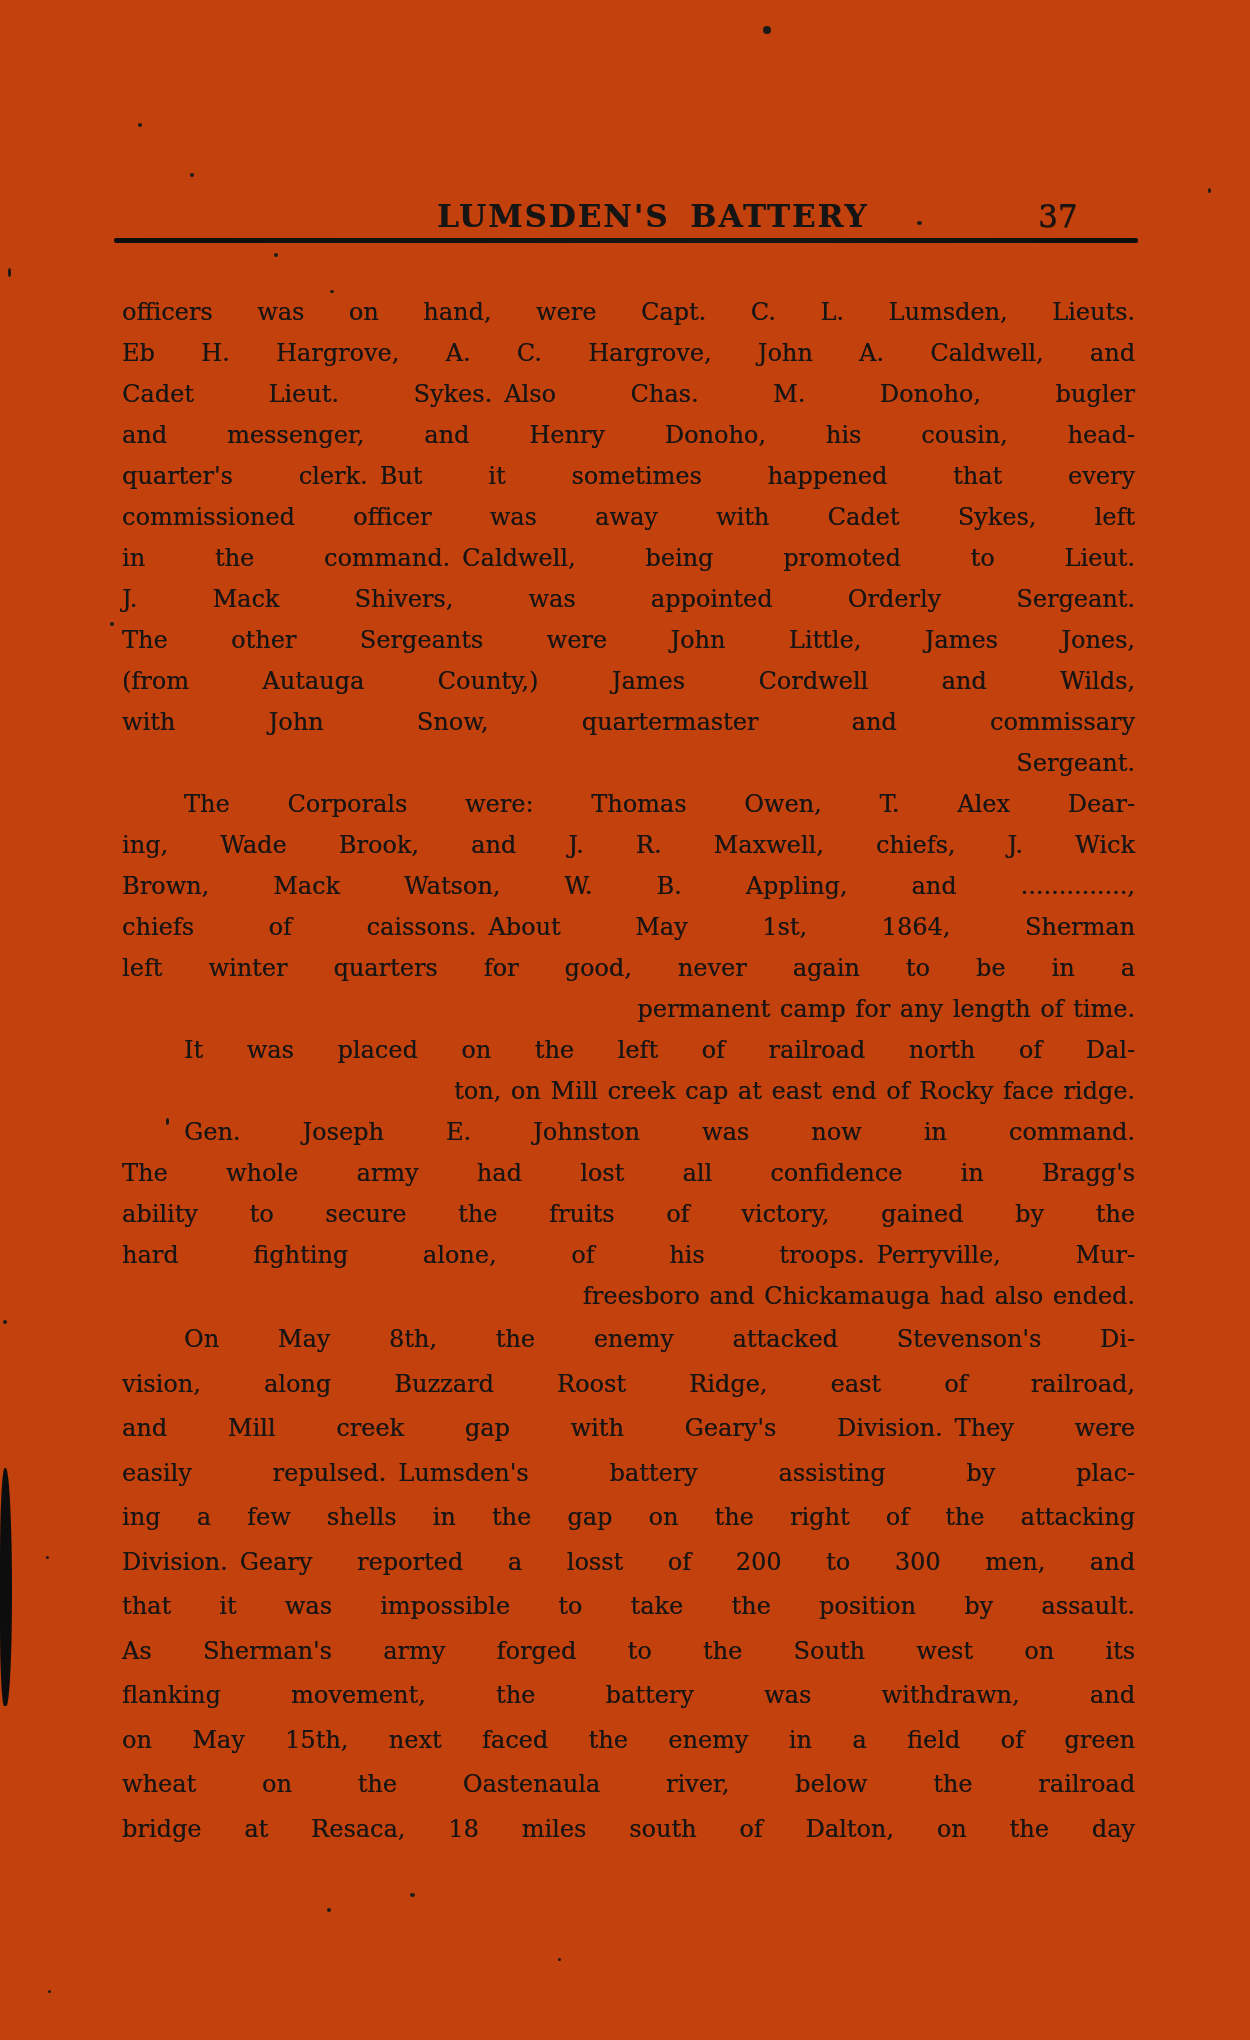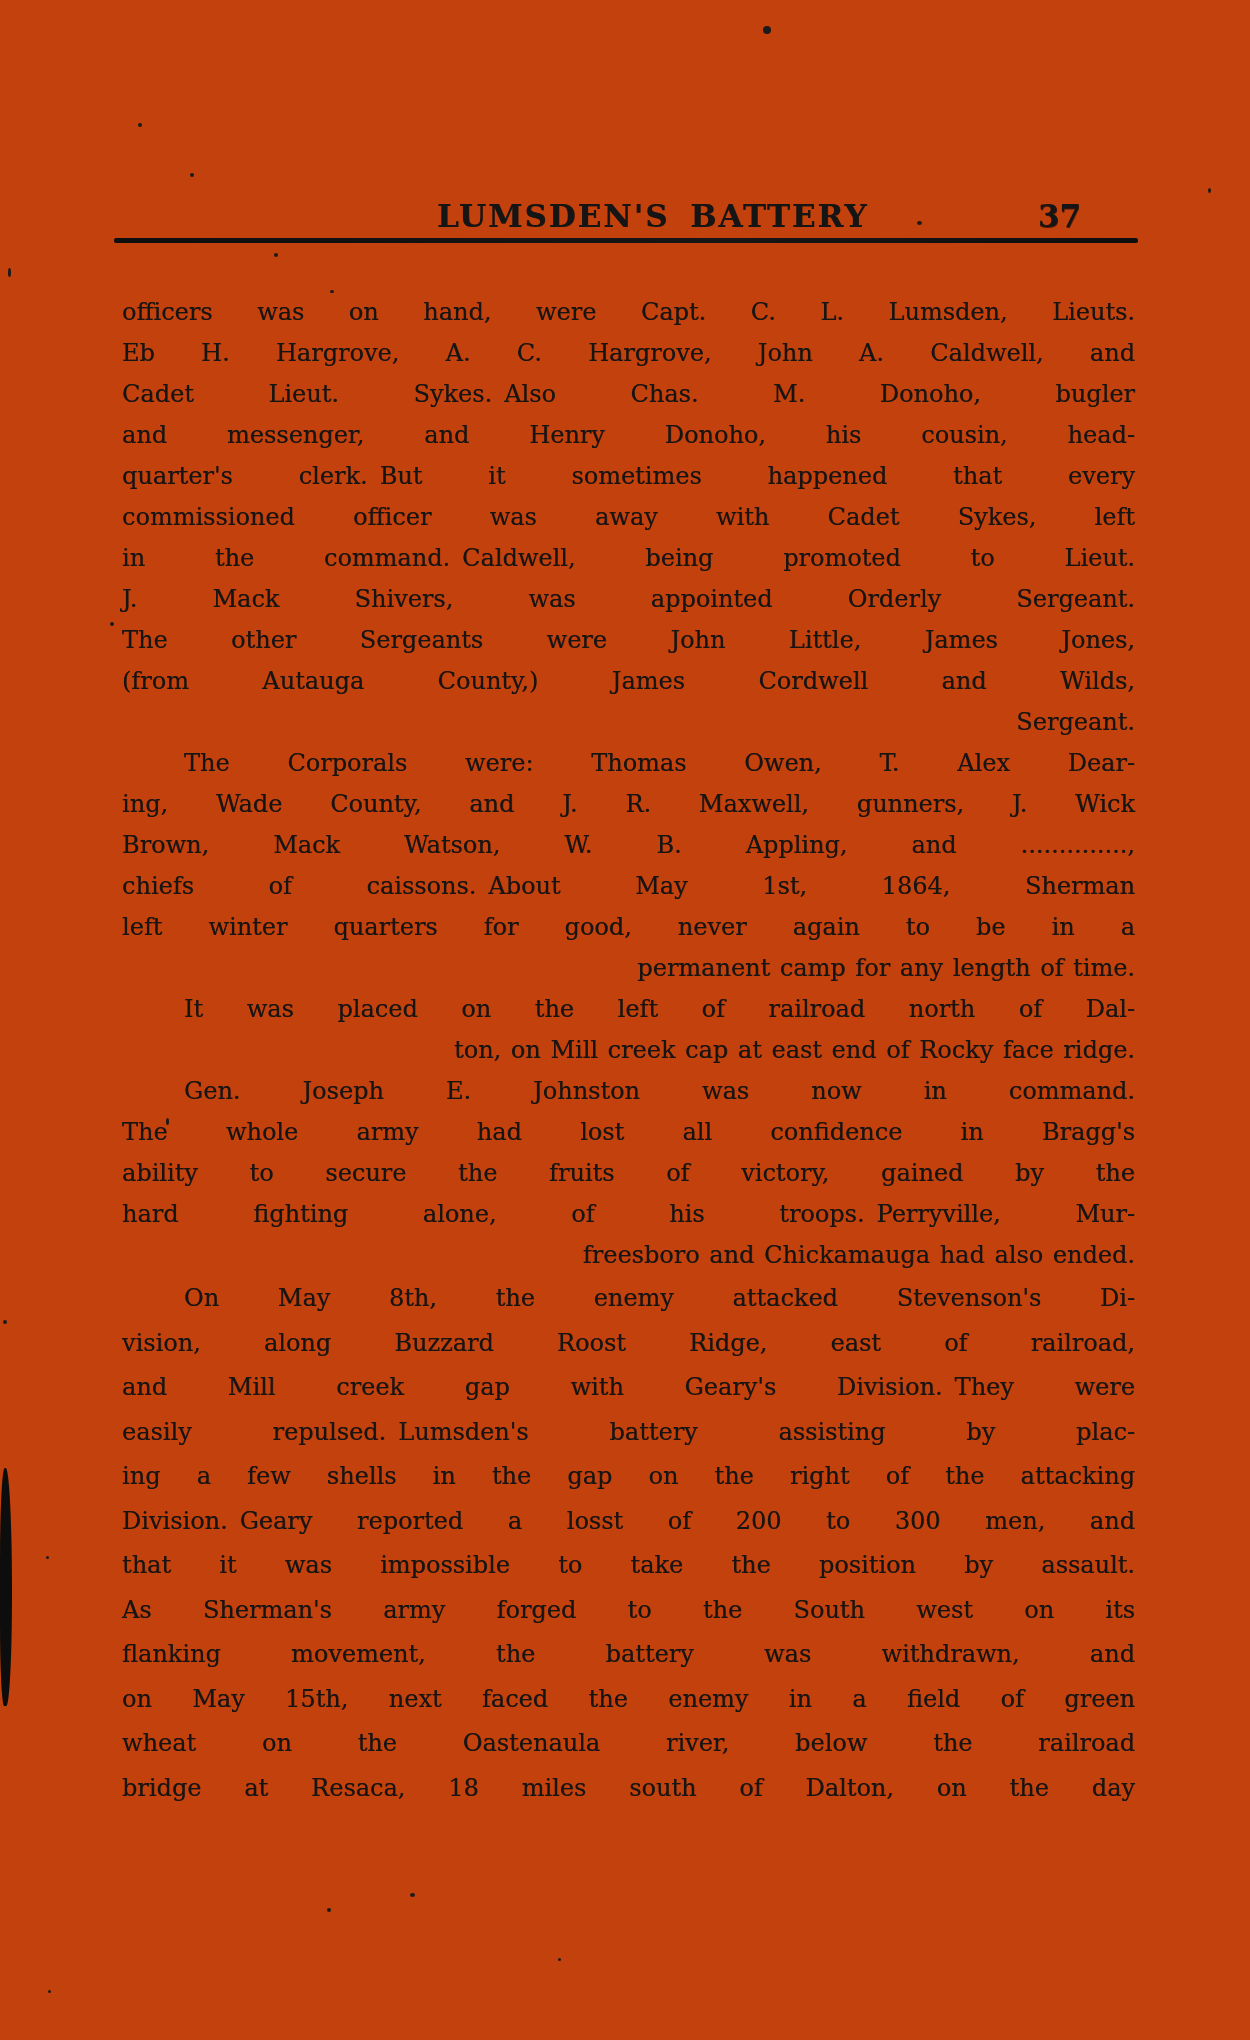--- a/index.html
+++ b/index.html
@@ -25,21 +25,21 @@
     letter-spacing: 2px;
     word-spacing: 8px;
     white-space: nowrap;
     text-shadow: 0.4px 0.4px 0 rgba(0,0,0,0.55);
   }
   .page-number {
     position: absolute;
     top: 198px;
     left: 1038px;
     font-size: 31px;
-    font-weight: bold;
+    font-weight: normal;
     text-shadow: 0.5px 0.5px 0 rgba(0,0,0,0.6);
   }
   .header-rule {
     position: absolute;
     top: 238px;
     left: 114px;
     width: 1024px;
     height: 5px;
     background: linear-gradient(to right, #0e0e0e 0%, #161616 60%, #0e0e0e 100%);
     border-radius: 2px;
@@ -91,23 +91,24 @@
       <div class="line just">officers was on hand, were Capt. C. L. Lumsden, Lieuts.</div>
       <div class="line just">Eb H. Hargrove, A. C. Hargrove, John A. Caldwell, and</div>
       <div class="line just">Cadet Lieut. Sykes. Also Chas. M. Donoho, bugler</div>
       <div class="line just">and messenger, and Henry Donoho, his cousin, head-</div>
       <div class="line just">quarter's clerk. But it sometimes happened that every</div>
       <div class="line just">commissioned officer was away with Cadet Sykes, left</div>
       <div class="line just">in the command. Caldwell, being promoted to Lieut.</div>
       <div class="line just">J. Mack Shivers, was appointed Orderly Sergeant.</div>
       <div class="line just">The other Sergeants were John Little, James Jones,</div>
       <div class="line just">(from Autauga County,) James Cordwell and Wilds,</div>
+      <div class="line just">with John Snow, quartermaster and commissary</div>
       <div class="line">Sergeant.</div>
       <div class="line indent just">The Corporals were: Thomas Owen, T. Alex Dear-</div>
-      <div class="line just">ing, Wade County, and J. R. Maxwell, gunners, J. Wick</div>
+      <div class="line just">ing, Wade Brook, and J. R. Maxwell, chiefs, J. Wick</div>
       <div class="line just">Brown, Mack Watson, W. B. Appling, and ..............,</div>
       <div class="line just">chiefs of caissons. About May 1st, 1864, Sherman</div>
       <div class="line just">left winter quarters for good, never again to be in a</div>
       <div class="line">permanent camp for any length of time.</div>
       <div class="line indent just">It was placed on the left of railroad north of Dal-</div>
       <div class="line">ton, on Mill creek cap at east end of Rocky face ridge.</div>
       <div class="line indent just">Gen. Joseph E. Johnston was now in command.</div>
       <div class="line just">The whole army had lost all confidence in Bragg's</div>
       <div class="line just">ability to secure the fruits of victory, gained by the</div>
       <div class="line just">hard fighting alone, of his troops. Perryville, Mur-</div>

